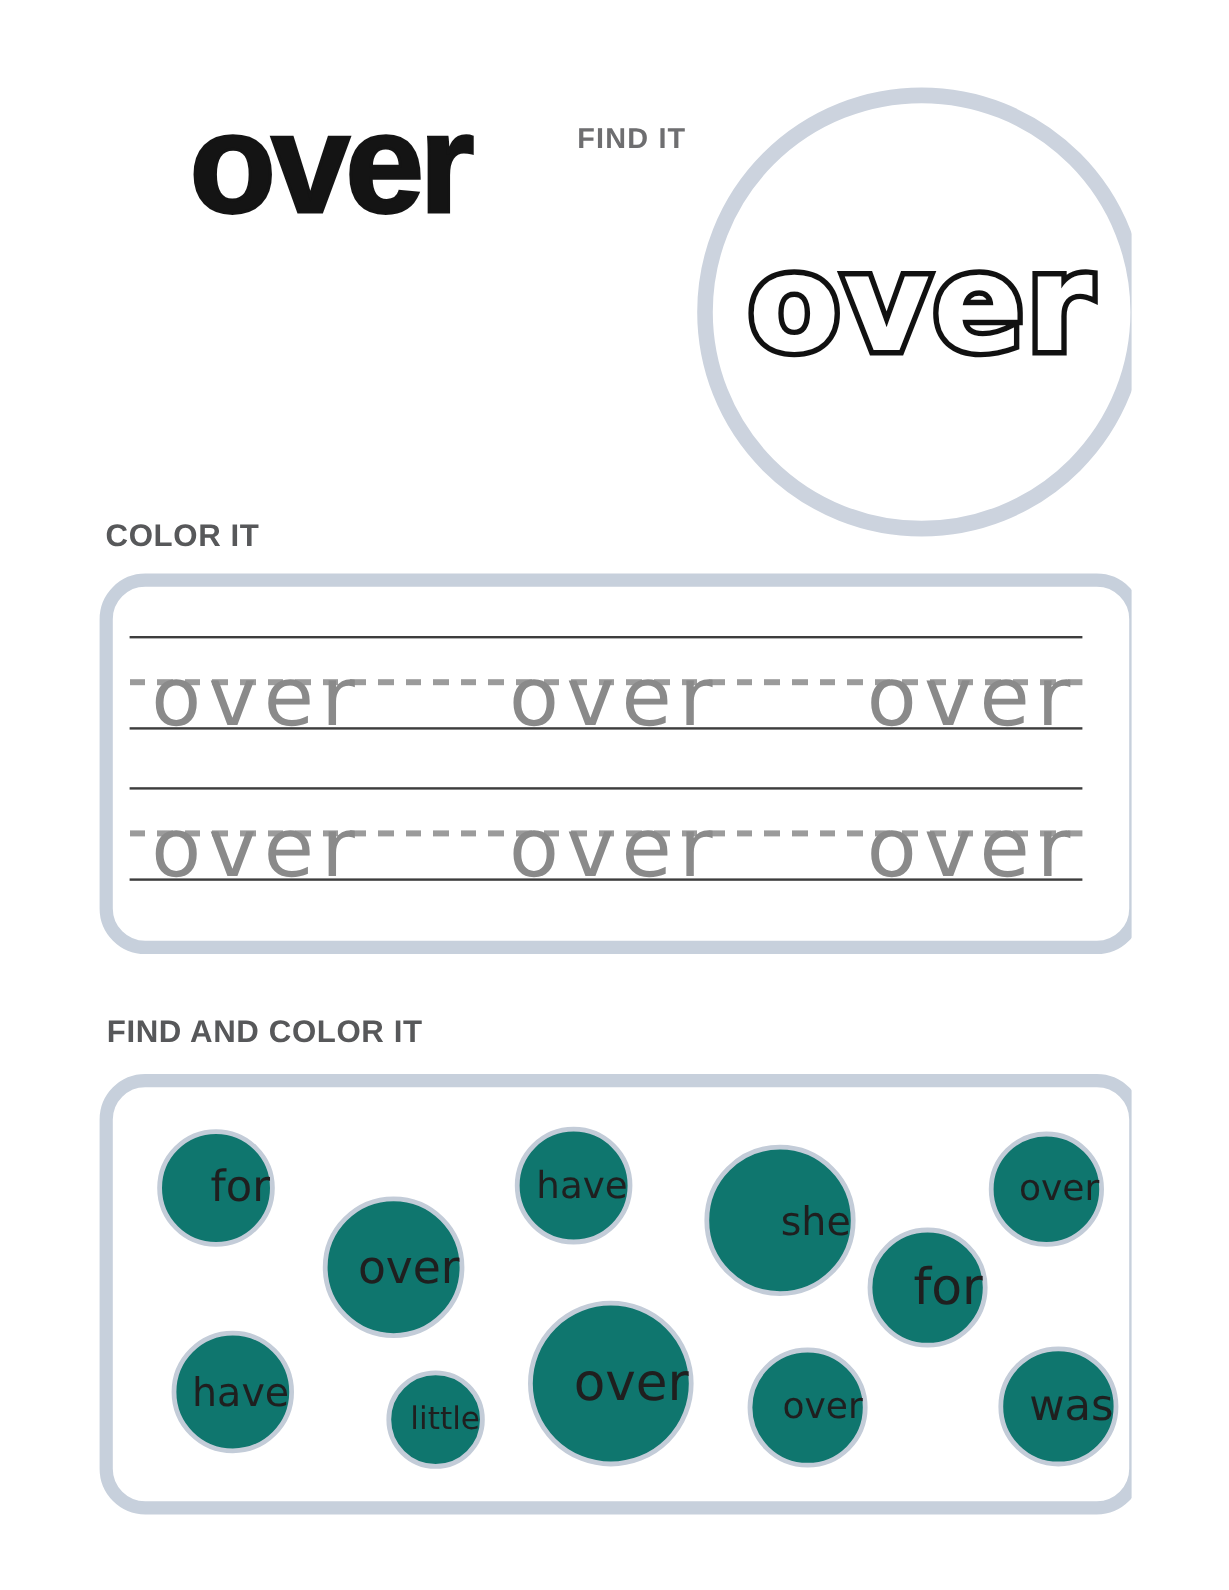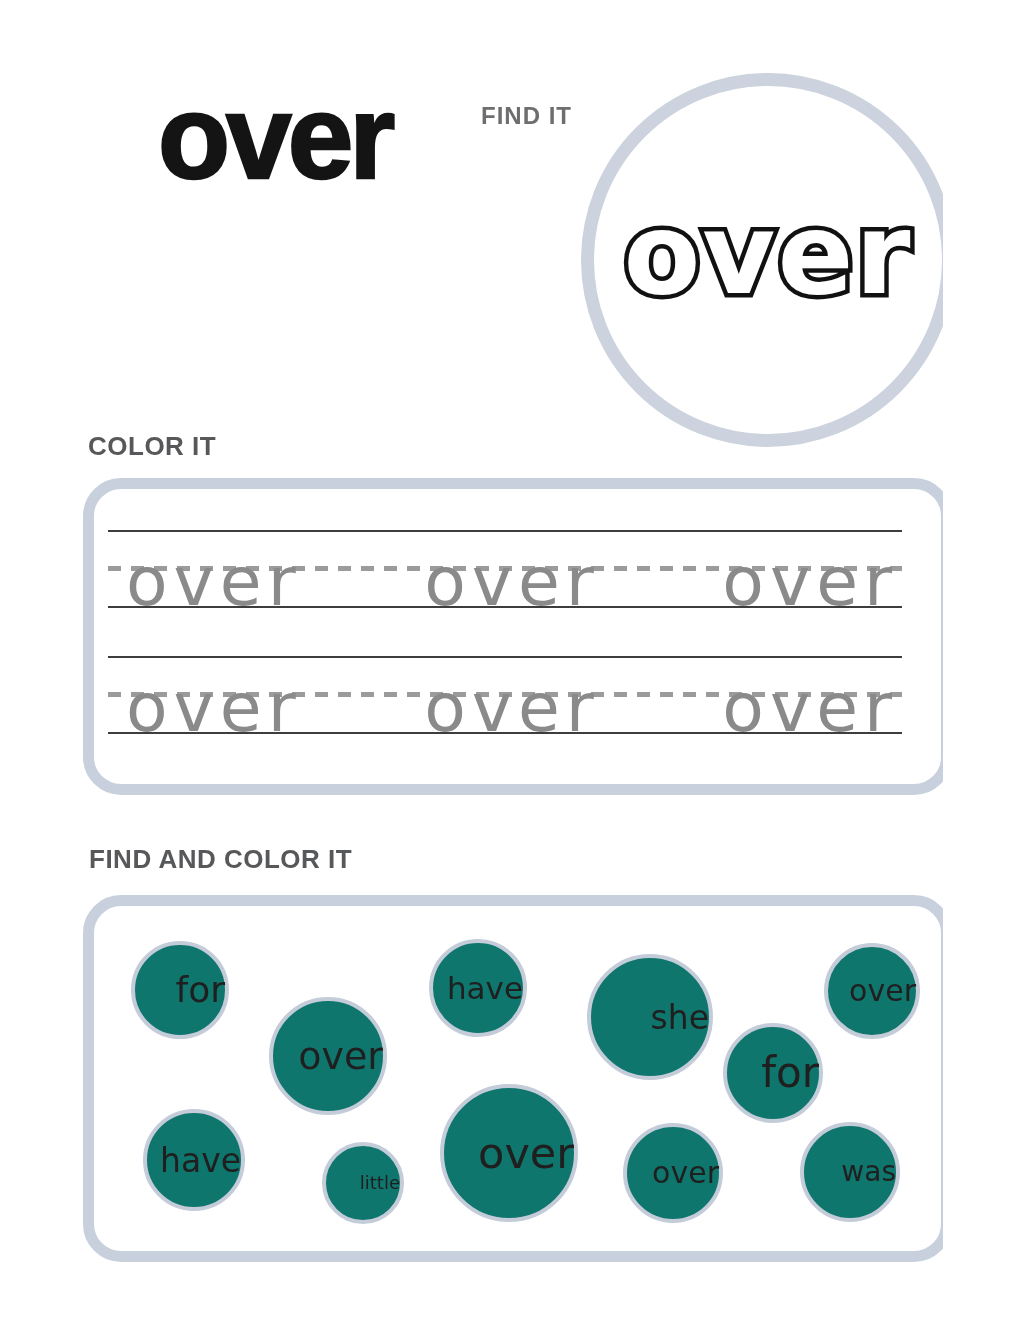--- a/index.html
+++ b/index.html
@@ -53,24 +53,24 @@
          background:#0f766e;}
   .find-word{font-family:"DejaVu Sans",sans-serif;color:#1f1f1f;line-height:1;
          white-space:nowrap;}
   #find-circles .find-circle:nth-child(1){left:131px;top:941px;width:98px;height:98px;font-size:36px;}
   #find-circles .find-circle:nth-child(2){left:269px;top:997px;width:118px;height:118px;font-size:38px;}
   #find-circles .find-circle:nth-child(3){left:429px;top:939px;width:98px;height:98px;font-size:31px;}
   #find-circles .find-circle:nth-child(4){left:587px;top:954px;width:126px;height:126px;font-size:33px;}
   #find-circles .find-circle:nth-child(5){left:824px;top:943px;width:96px;height:96px;font-size:30px;}
   #find-circles .find-circle:nth-child(6){left:723px;top:1023px;width:100px;height:100px;font-size:42px;}
   #find-circles .find-circle:nth-child(7){left:143px;top:1109px;width:102px;height:102px;font-size:33px;}
-  #find-circles .find-circle:nth-child(8){left:322px;top:1142px;width:82px;height:82px;font-size:18px;}
+  #find-circles .find-circle:nth-child(8){left:322px;top:1142px;width:82px;height:82px;font-size:26px;}
   #find-circles .find-circle:nth-child(9){left:440px;top:1084px;width:138px;height:138px;font-size:43px;}
   #find-circles .find-circle:nth-child(10){left:623px;top:1123px;width:100px;height:100px;font-size:30px;}
-  #find-circles .find-circle:nth-child(11){left:800px;top:1122px;width:100px;height:100px;font-size:28px;}
+  #find-circles .find-circle:nth-child(11){left:832px;top:1122px;width:100px;height:100px;font-size:36px;}
 </style>
 </head>
 <body>
 
 <div class="page">
 
   <div class="title">over</div>
 
   <div class="color-label">FIND IT</div>
 

